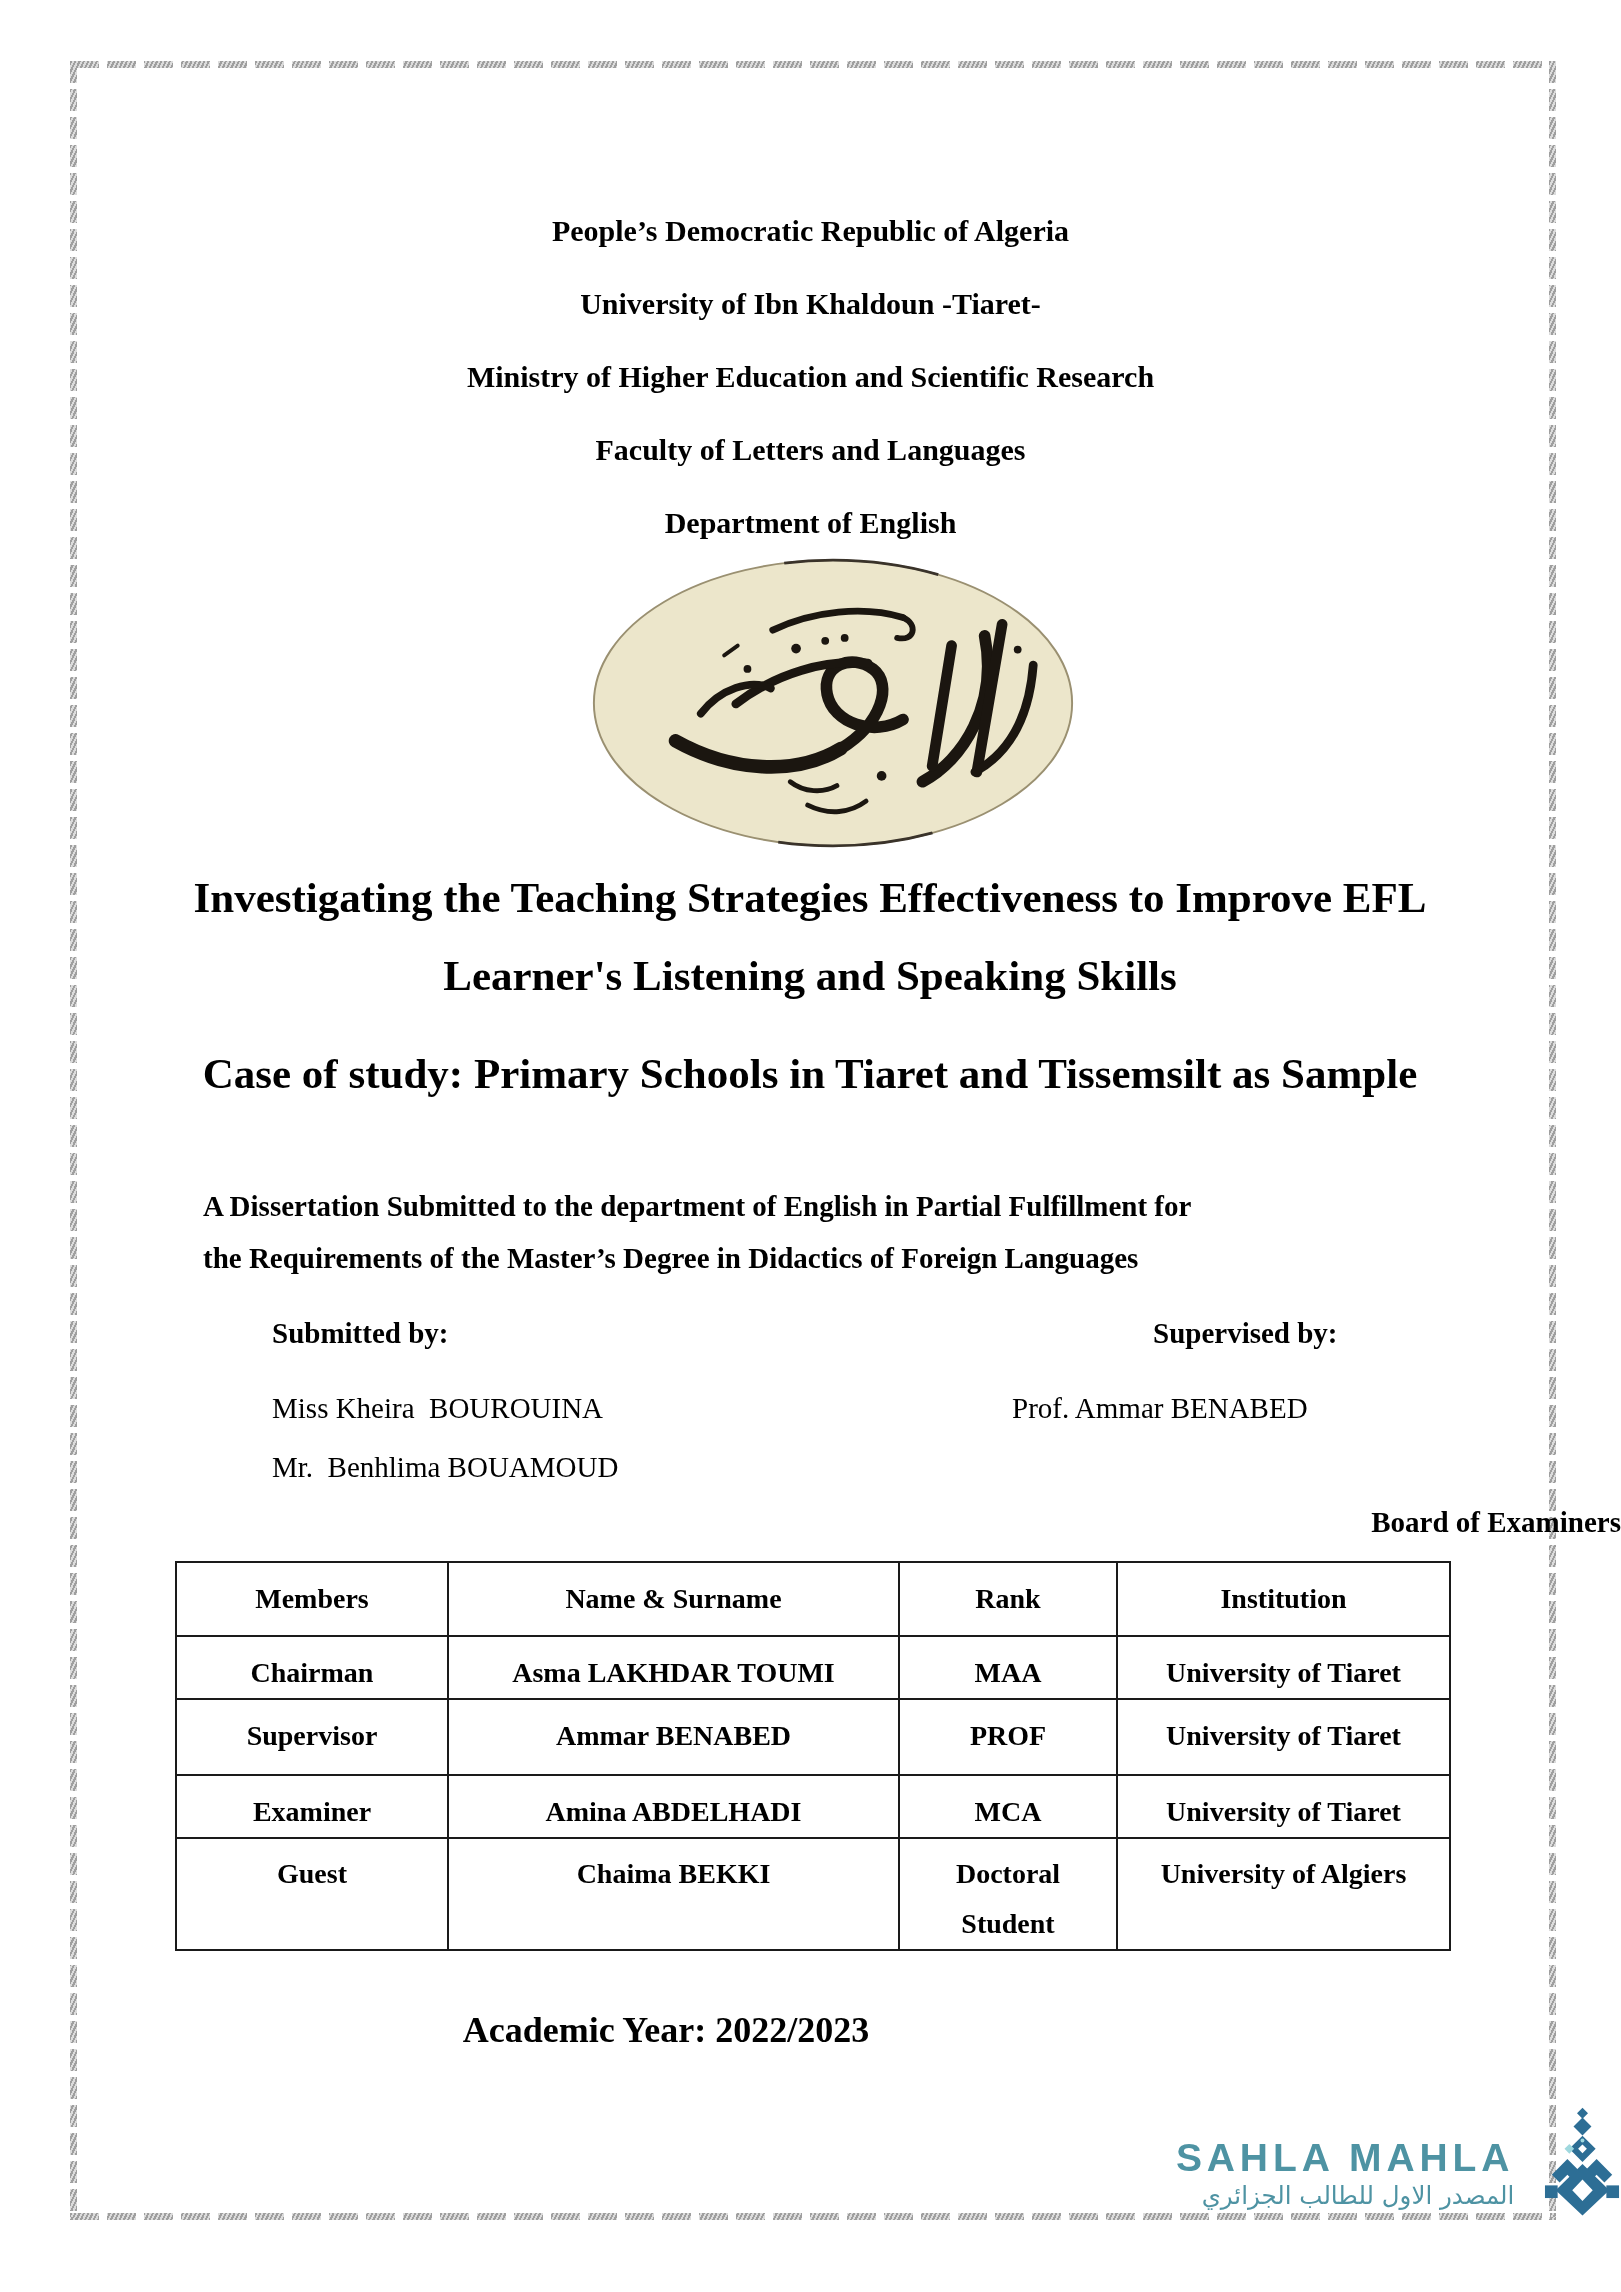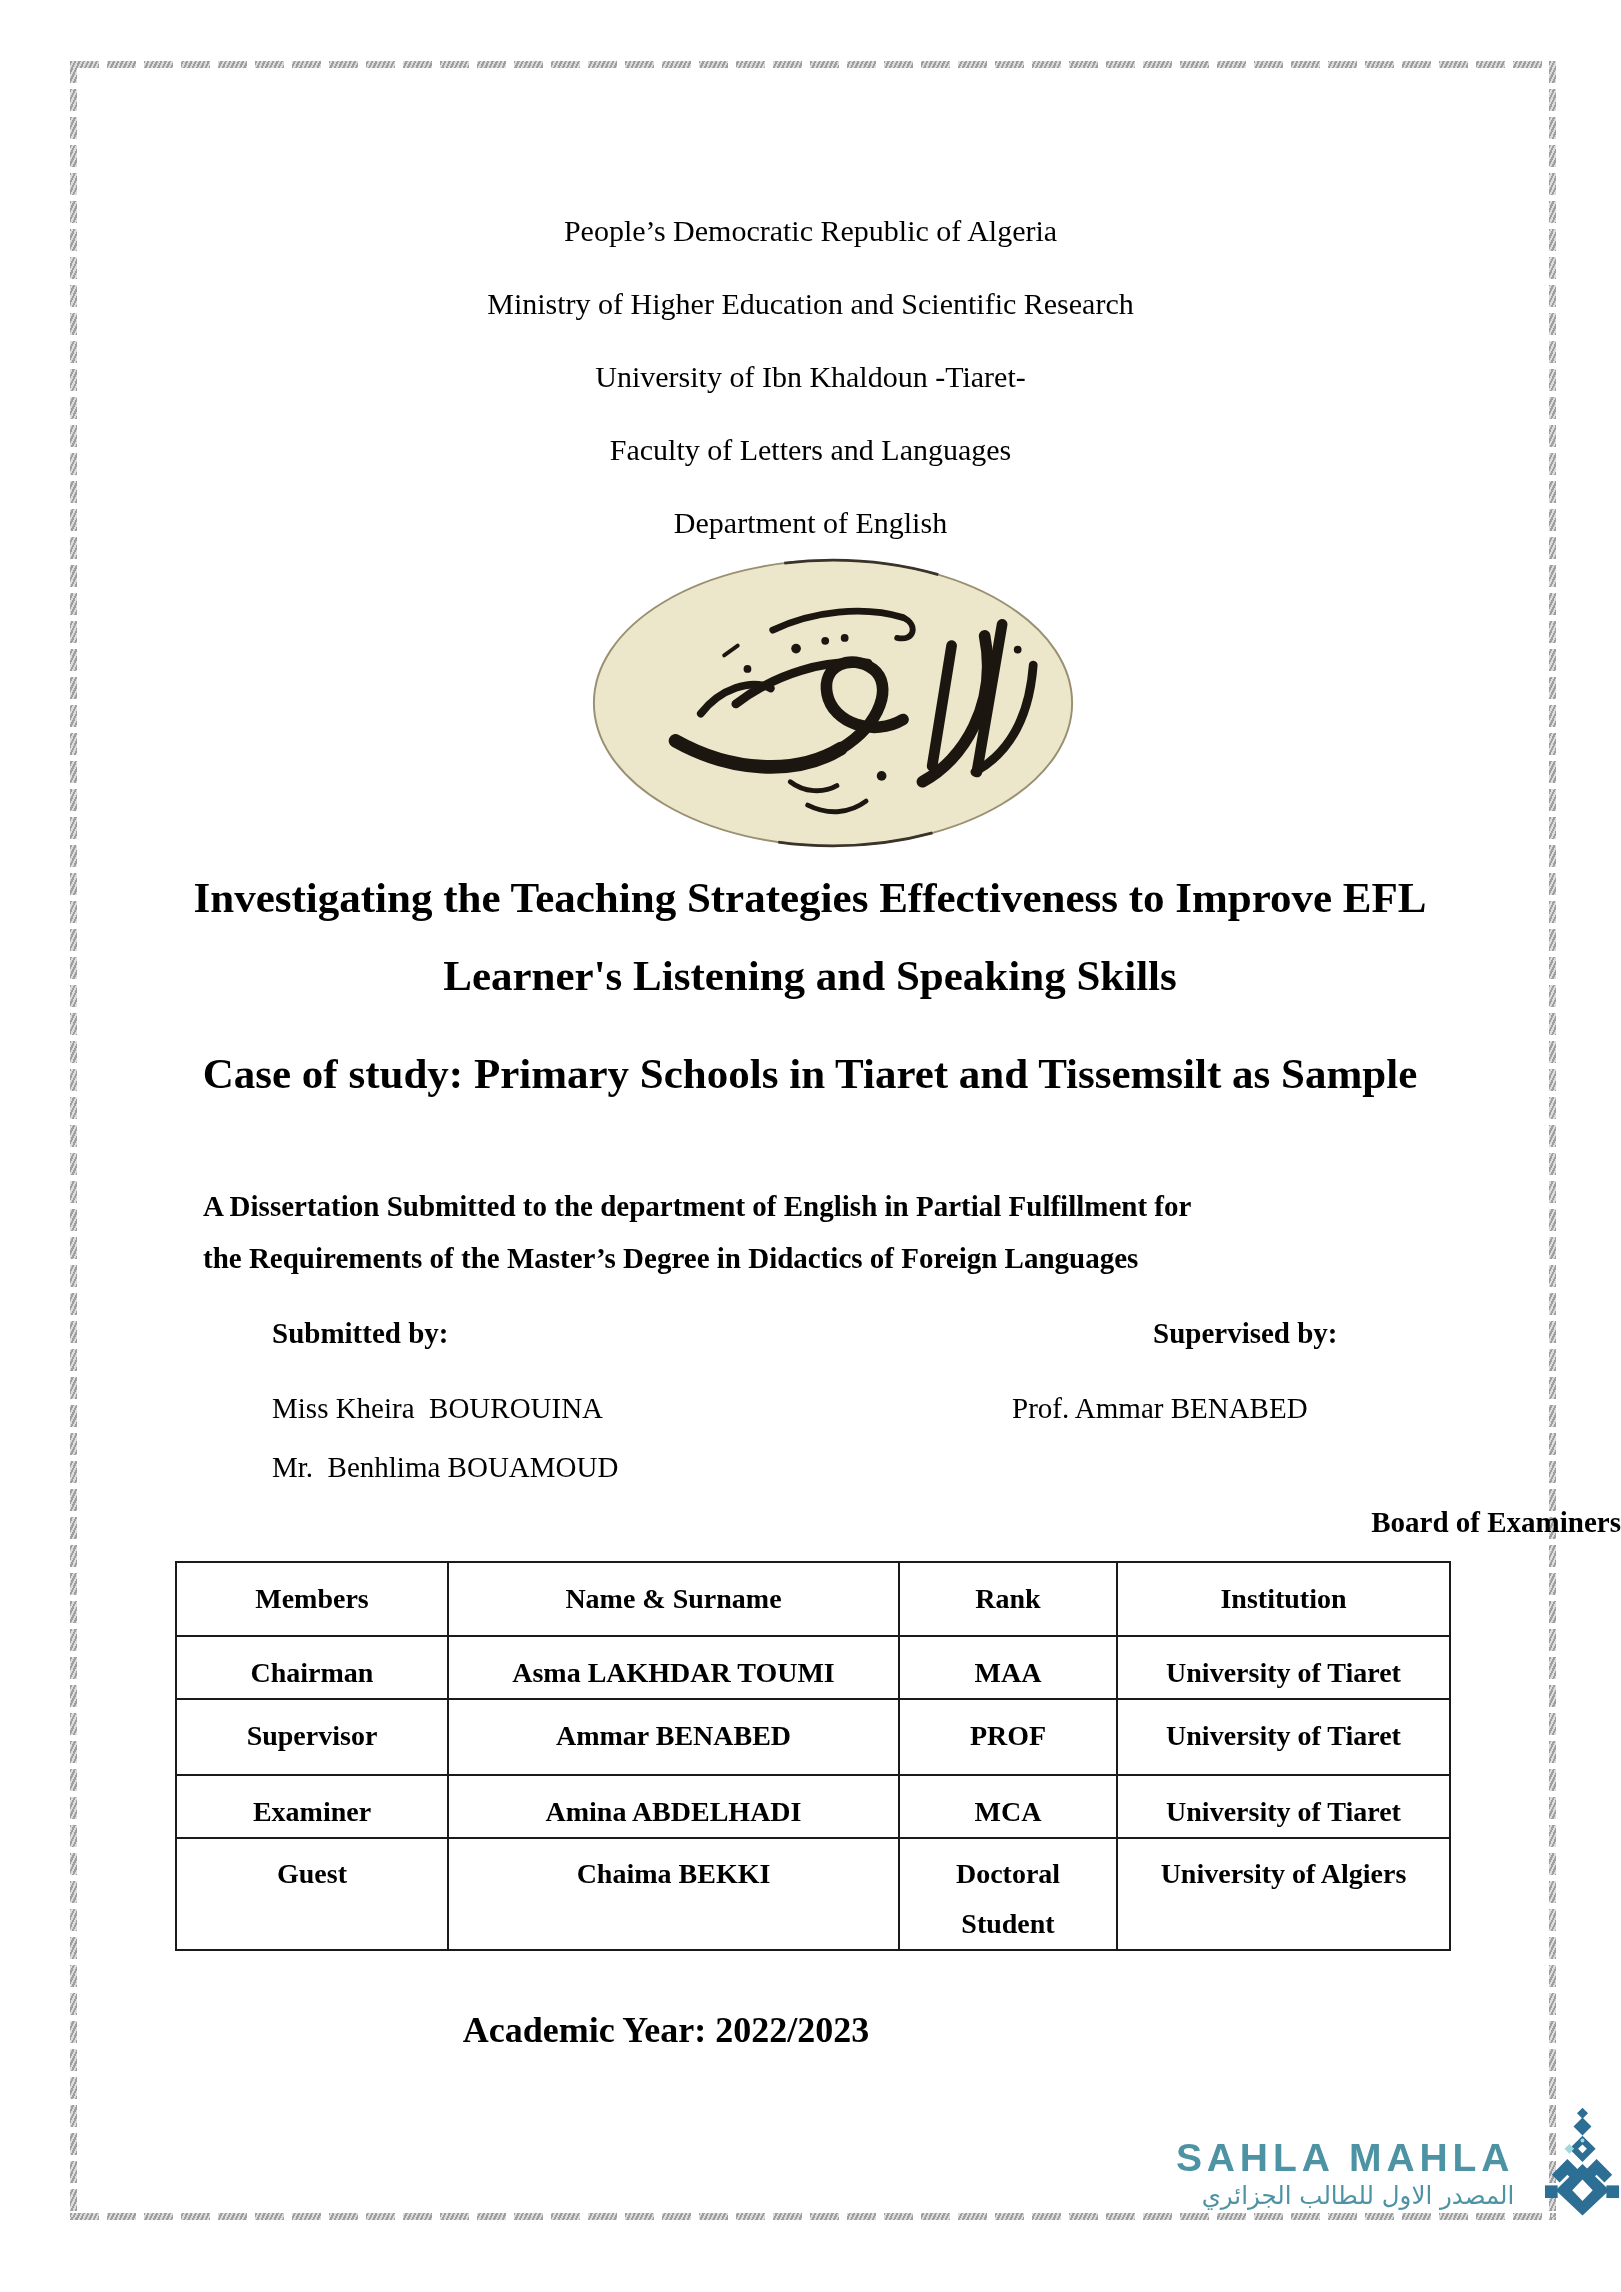--- a/index.html
+++ b/index.html
@@ -25,21 +25,21 @@
     width:6.9px; top:0; height:100%;
     background:repeating-linear-gradient(115deg,#9f9f9f 0 2px,#dcdcdc 2px 3.9px);
     -webkit-mask-image:repeating-linear-gradient(180deg,#000 0 21.6px,transparent 21.6px 28px);
             mask-image:repeating-linear-gradient(180deg,#000 0 21.6px,transparent 21.6px 28px);
   }
   .edge-top{top:0;} .edge-bottom{bottom:0;} .edge-left{left:0;} .edge-right{right:0;}
 
   
   .header-block {
     position:absolute; left:0; top:194px; width:1621px;
-    text-align:center; font-weight:normal; font-size:30px; line-height:73px;
+    text-align:center; font-weight:bold; font-size:30px; line-height:73px;
   }
 
   
   .emblem { position:absolute; left:590px; top:555px; width:486px; height:296px; }
   .emblem svg { width:100%; height:100%; display:block; }
 
   
   .title-block {
     position:absolute; left:78px; top:859px; width:1464px;
     text-align:center; font-weight:bold; font-size:43px; line-height:78px;
@@ -113,22 +113,22 @@
 
 <div class="frame">
   <div class="edge edge-h edge-top"></div>
   <div class="edge edge-h edge-bottom"></div>
   <div class="edge edge-v edge-left"></div>
   <div class="edge edge-v edge-right"></div>
 </div>
 
 <div class="header-block">
   <div>People’s Democratic Republic of Algeria</div>
+  <div>University of Ibn Khaldoun -Tiaret-</div>
   <div>Ministry of Higher Education and Scientific Research</div>
-  <div>University of Ibn Khaldoun -Tiaret-</div>
   <div>Faculty of Letters and Languages</div>
   <div>Department of English</div>
 </div>
 
 <div class="emblem">
   <svg viewBox="0 0 500 302" xmlns="http://www.w3.org/2000/svg" aria-hidden="true">
     <ellipse cx="250" cy="151" rx="246" ry="147" fill="#ece6cb" stroke="#9a9071" stroke-width="2"></ellipse>
     <ellipse cx="250" cy="151" rx="246" ry="147" fill="none" stroke="#3a332a" stroke-width="3" stroke-dasharray="160 520" stroke-dashoffset="-210"></ellipse>
     <g fill="none" stroke="#1b1610" stroke-linecap="round">
       <path d="M88,190 C145,222 212,226 258,198" stroke-width="14"></path>

